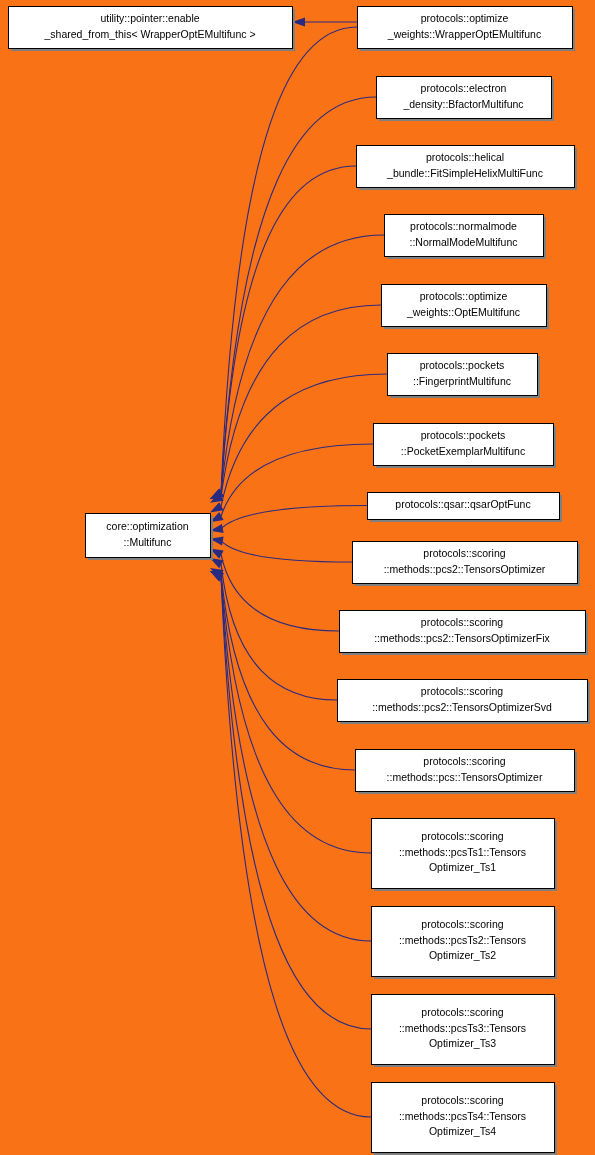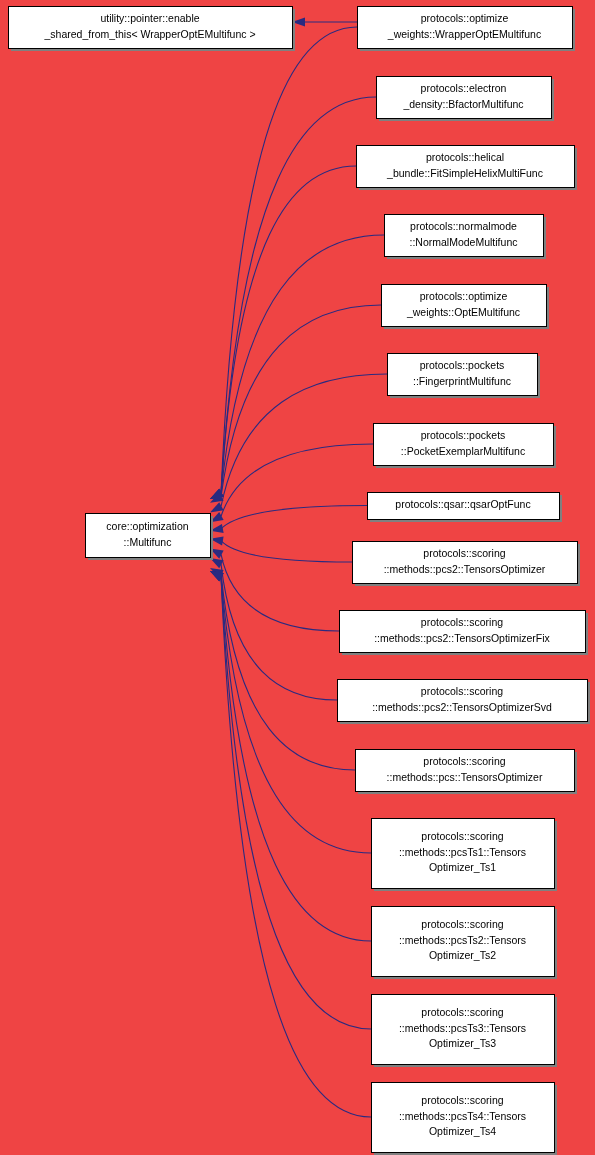--- a/index.html
+++ b/index.html
@@ -10,21 +10,21 @@
   body {
     width: 595px;
     height: 1155px;
     font-family: "Liberation Sans", sans-serif;
   }
   #diagram-root {
     position: relative;
     width: 595px;
     height: 1155px;
     overflow: hidden;
-    background: #ef4444;
+    background: #f97316;
   }
   svg.graph {
     position: absolute;
     top: 0;
     left: 0;
     width: 595px;
     height: 1155px;
   }
   .node-box {
     fill: #ffffff;

